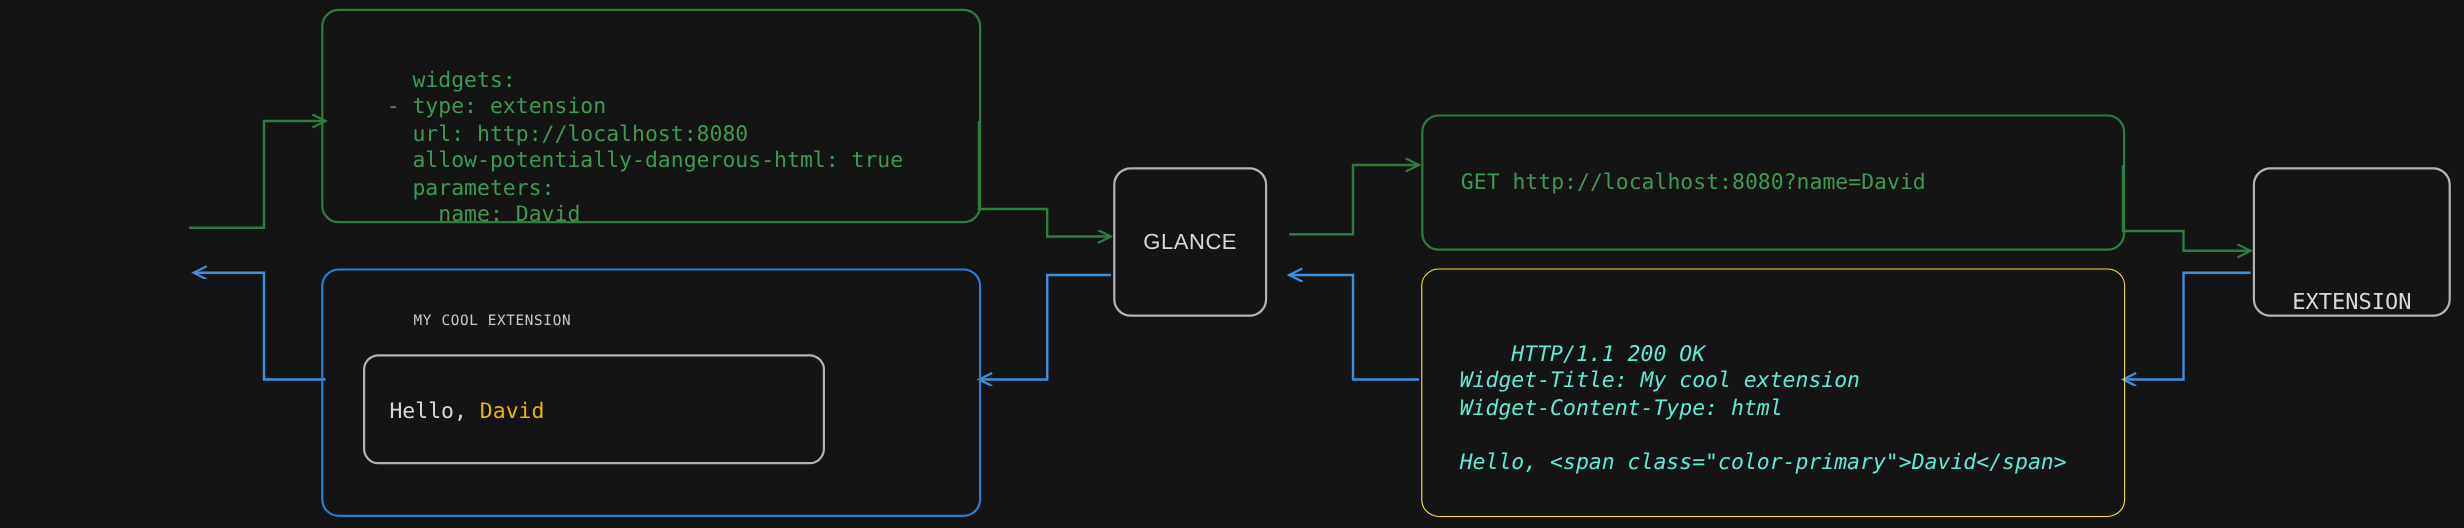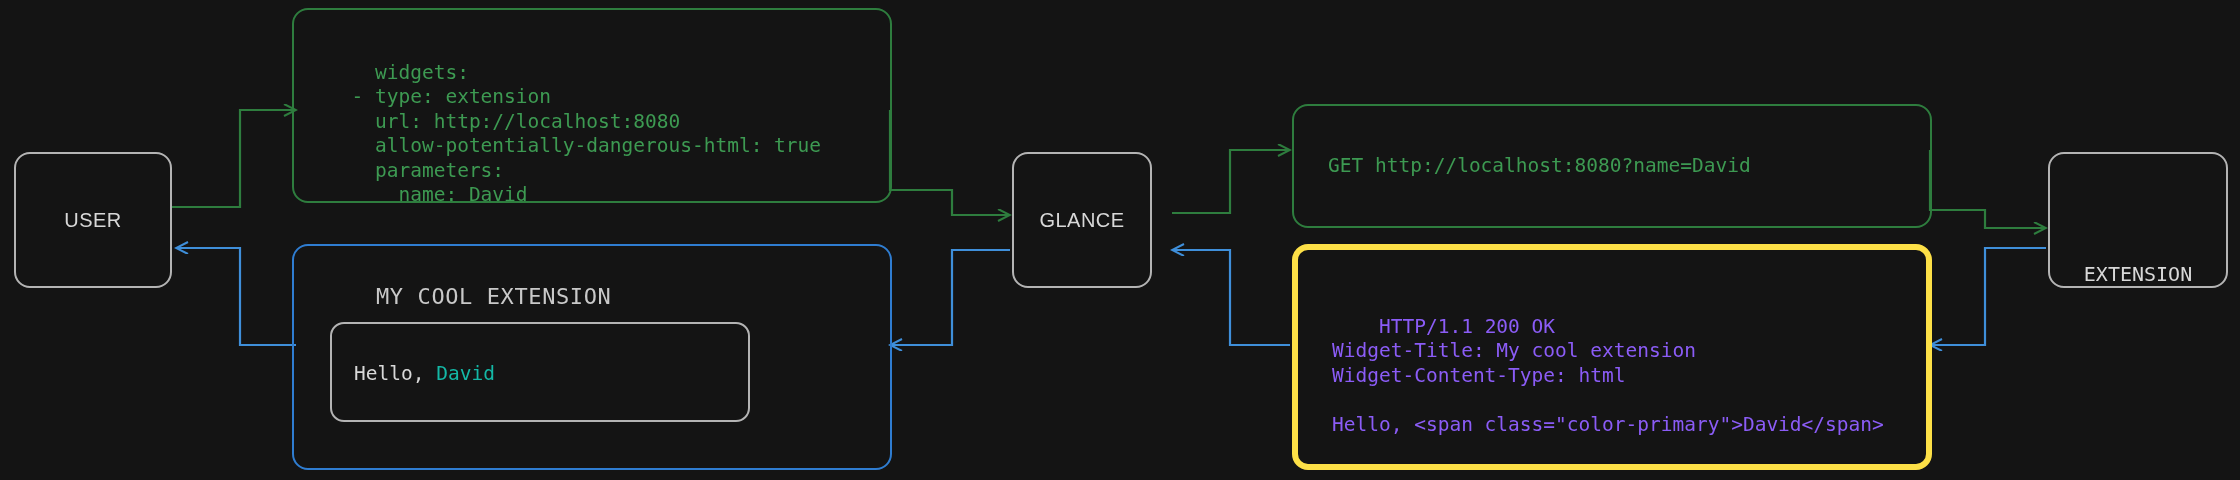--- a/index.html
+++ b/index.html
@@ -13,33 +13,33 @@
               justify-content:center;}
   .node-plain .nlabel{font-family:"Liberation Sans",sans-serif;
               font-size:20px;color:#d8d8d8;letter-spacing:.5px;}
   .node-plain.mono .nlabel{font-family:"DejaVu Sans Mono",monospace;
               font-size:20px;letter-spacing:0;}
 
   .codebox{position:absolute;box-sizing:border-box;border-radius:16px;
            padding:26px 34px;white-space:pre;font-size:19.5px;line-height:24.5px;
            font-family:"DejaVu Sans Mono",monospace;}
   .green{border:2px solid #2e7d3e;color:#3d9a52;}
-  .blue{border:6px solid #fde047;color:#8b5cf6;}
+  .blue{border:1px solid #fde047;color:#5eead4;font-style:italic;}
 
   .widgetcard{position:absolute;box-sizing:border-box;border-radius:16px;
               border:2px solid #2f7dd1;}
   .widget-title{position:absolute;left:48px;top:38px;
-              font-family:"DejaVu Sans Mono",monospace;font-size:22px;
+              font-family:"DejaVu Sans Mono",monospace;font-size:13px;
               color:#c9c9c9;letter-spacing:.6px;padding-left:34px;}
   .widget-inner{position:absolute;left:36px;top:76px;width:420px;height:100px;
               border:2px solid #b4b4b4;border-radius:14px;box-sizing:border-box;}
   .widget-inner .line{position:absolute;left:22px;top:38px;
               font-family:"DejaVu Sans Mono",monospace;font-size:19.5px;
               color:#d8d8d8;white-space:pre;}
-  .accent{color:#14b8a6;}
+  .accent{color:#eab308;}
 </style>
 </head>
 <body>
 
 <div id="stage">
 
   <svg class="wires" viewBox="0 0 2240 480">
     <defs>
       <marker id="ag" markerWidth="16" markerHeight="16" refX="14" refY="6" orient="auto" markerUnits="userSpaceOnUse">
         <path d="M2,0 L14,6 L2,12" fill="none" stroke="#2e7d3e" stroke-width="2"></path>
@@ -57,23 +57,20 @@
     </g>
 
     <g fill="none" stroke="#3f8fda" stroke-width="2.2">
       <path d="M 2046,248 H 1985 V 345 H 1930" marker-end="url(#ab)"></path>
       <path d="M 1290,345 H 1230 V 250 H 1172" marker-end="url(#ab)"></path>
       <path d="M 1010,250 H 952 V 345 H 890" marker-end="url(#ab)"></path>
       <path d="M 296,345 H 240 V 248 H 176" marker-end="url(#ab)"></path>
     </g>
   </svg>
 
-  <div class="node node-plain" style="left:14px;top:152px;width:158px;height:136px;">
-    <span class="nlabel">USER</span>
-  </div>
 
   <div class="node node-plain" style="left:1012px;top:152px;width:140px;height:136px;">
     <span class="nlabel">GLANCE</span>
   </div>
 
   <div class="node node-plain mono" style="left:2048px;top:152px;width:180px;height:136px;align-items:flex-end;">
     <span class="nlabel">EXTENSION</span>
   </div>
 
   <div class="codebox green" style="left:292px;top:8px;width:600px;height:195px;">

